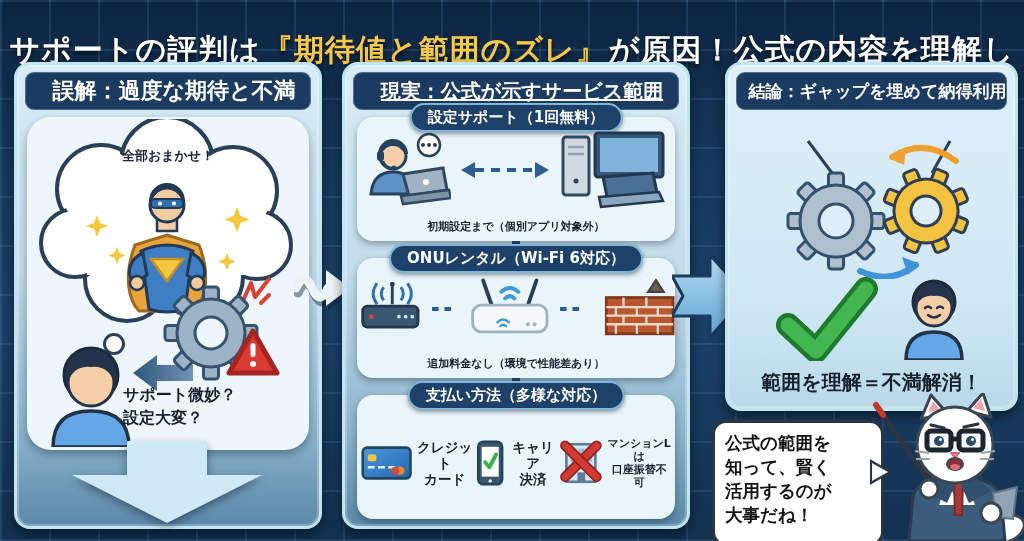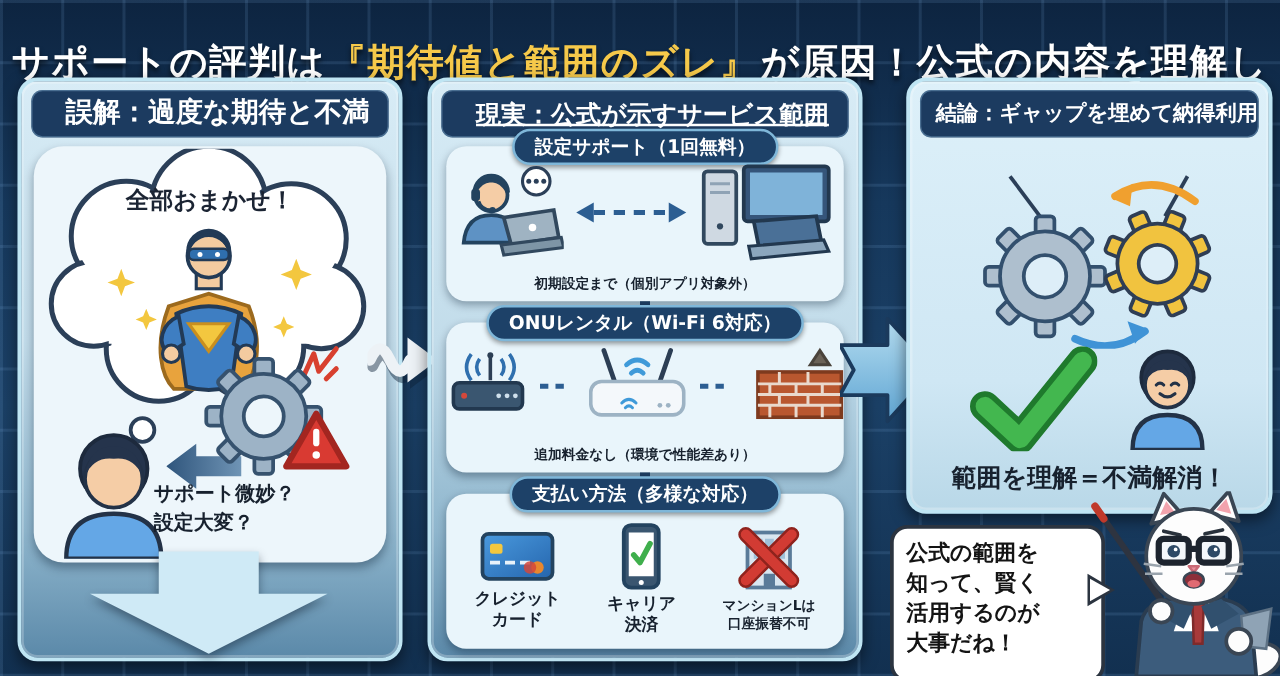--- a/index.html
+++ b/index.html
@@ -22,37 +22,37 @@
          box-shadow:inset 0 0 0 1px rgba(160,210,240,.35);padding-left:12px;}
   .left-panel{left:14px;top:62px;width:302px;height:461px;}
   .left-panel .panel-header{font-size:22px;}
   .middle-panel{left:342px;top:62px;width:342px;height:461px;}
   .middle-panel .panel-header{font-size:20px;text-decoration:underline;}
   .right-panel{left:725px;top:62px;width:287px;height:343px;
          background:linear-gradient(180deg,#ddf0f9 0%,#cfe7f4 70%,#b9d8e8 100%);}
   .right-panel .panel-header{font-size:17px;}
   .white-card{position:absolute;left:10px;top:52px;width:282px;height:333px;background:#edf6fb;
          border-radius:24px;box-shadow:0 4px 8px rgba(0,20,40,.35);}
-  .thought-text{position:absolute;left:0;right:0;top:30px;text-align:center;font-size:19px;color:#1b2433;}
+  .thought-text{position:absolute;left:0;right:0;top:30px;text-align:center;font-size:13px;color:#1b2433;}
   .complaint{position:absolute;left:96px;right:4px;top:266px;text-align:left;font-size:16px;
          line-height:1.45;color:#17212e;}
   .pre{white-space:pre-line;}
   .trail-dot{position:absolute;background:#fff;border:3px solid #2b3f58;border-radius:50%;}
   .subcard{position:absolute;left:12px;width:318px;background:#e9f5fb;border-radius:16px;
          box-shadow:0 3px 7px rgba(0,20,40,.35);}
   .pill{position:absolute;top:-14px;left:50%;transform:translateX(-50%);background:#1d4168;
         border:2px solid #7fb7d9;border-radius:999px;color:#fff;font-size:15px;
         padding:3px 16px;white-space:nowrap;box-shadow:0 2px 4px rgba(0,0,0,.4);}
   .icons-row{position:absolute;left:0;right:0;top:16px;bottom:34px;display:flex;
         align-items:center;justify-content:center;gap:8px;}
   .cap{position:absolute;left:0;right:0;bottom:7px;text-align:center;font-size:11px;color:#17212e;}
   .connector{position:absolute;left:167px;width:8px;height:17px;background:#1d3c5f;}
   .pay-row{position:absolute;left:4px;right:4px;top:18px;bottom:6px;display:flex;
         align-items:stretch;justify-content:space-around;}
-  .pay-item{display:flex;flex-direction:column;align-items:center;justify-content:center;gap:3px;}
+  .pay-item{display:flex;flex-direction:row;align-items:center;justify-content:flex-start;gap:3px;}
   .pay-label{text-align:center;font-size:13.5px;line-height:1.2;color:#17212e;}
   .pay-label.small{font-size:11px;}
   .gear-labels{position:absolute;top:52px;left:0;right:0;display:flex;justify-content:center;gap:34px;
         font-size:18.5px;color:#121c28;}
   .result-row{position:absolute;top:212px;left:0;right:0;display:flex;align-items:center;
         justify-content:center;gap:20px;}
   .right-cap{position:absolute;top:304px;left:0;right:0;text-align:center;font-size:20px;color:#17212e;}
   .bubble{position:absolute;left:712px;top:420px;width:146px;height:104px;background:#fff;
         border:3px solid #2b3440;border-radius:14px;padding:8px 10px;color:#141414;
         font-size:17.5px;line-height:1.38;}

